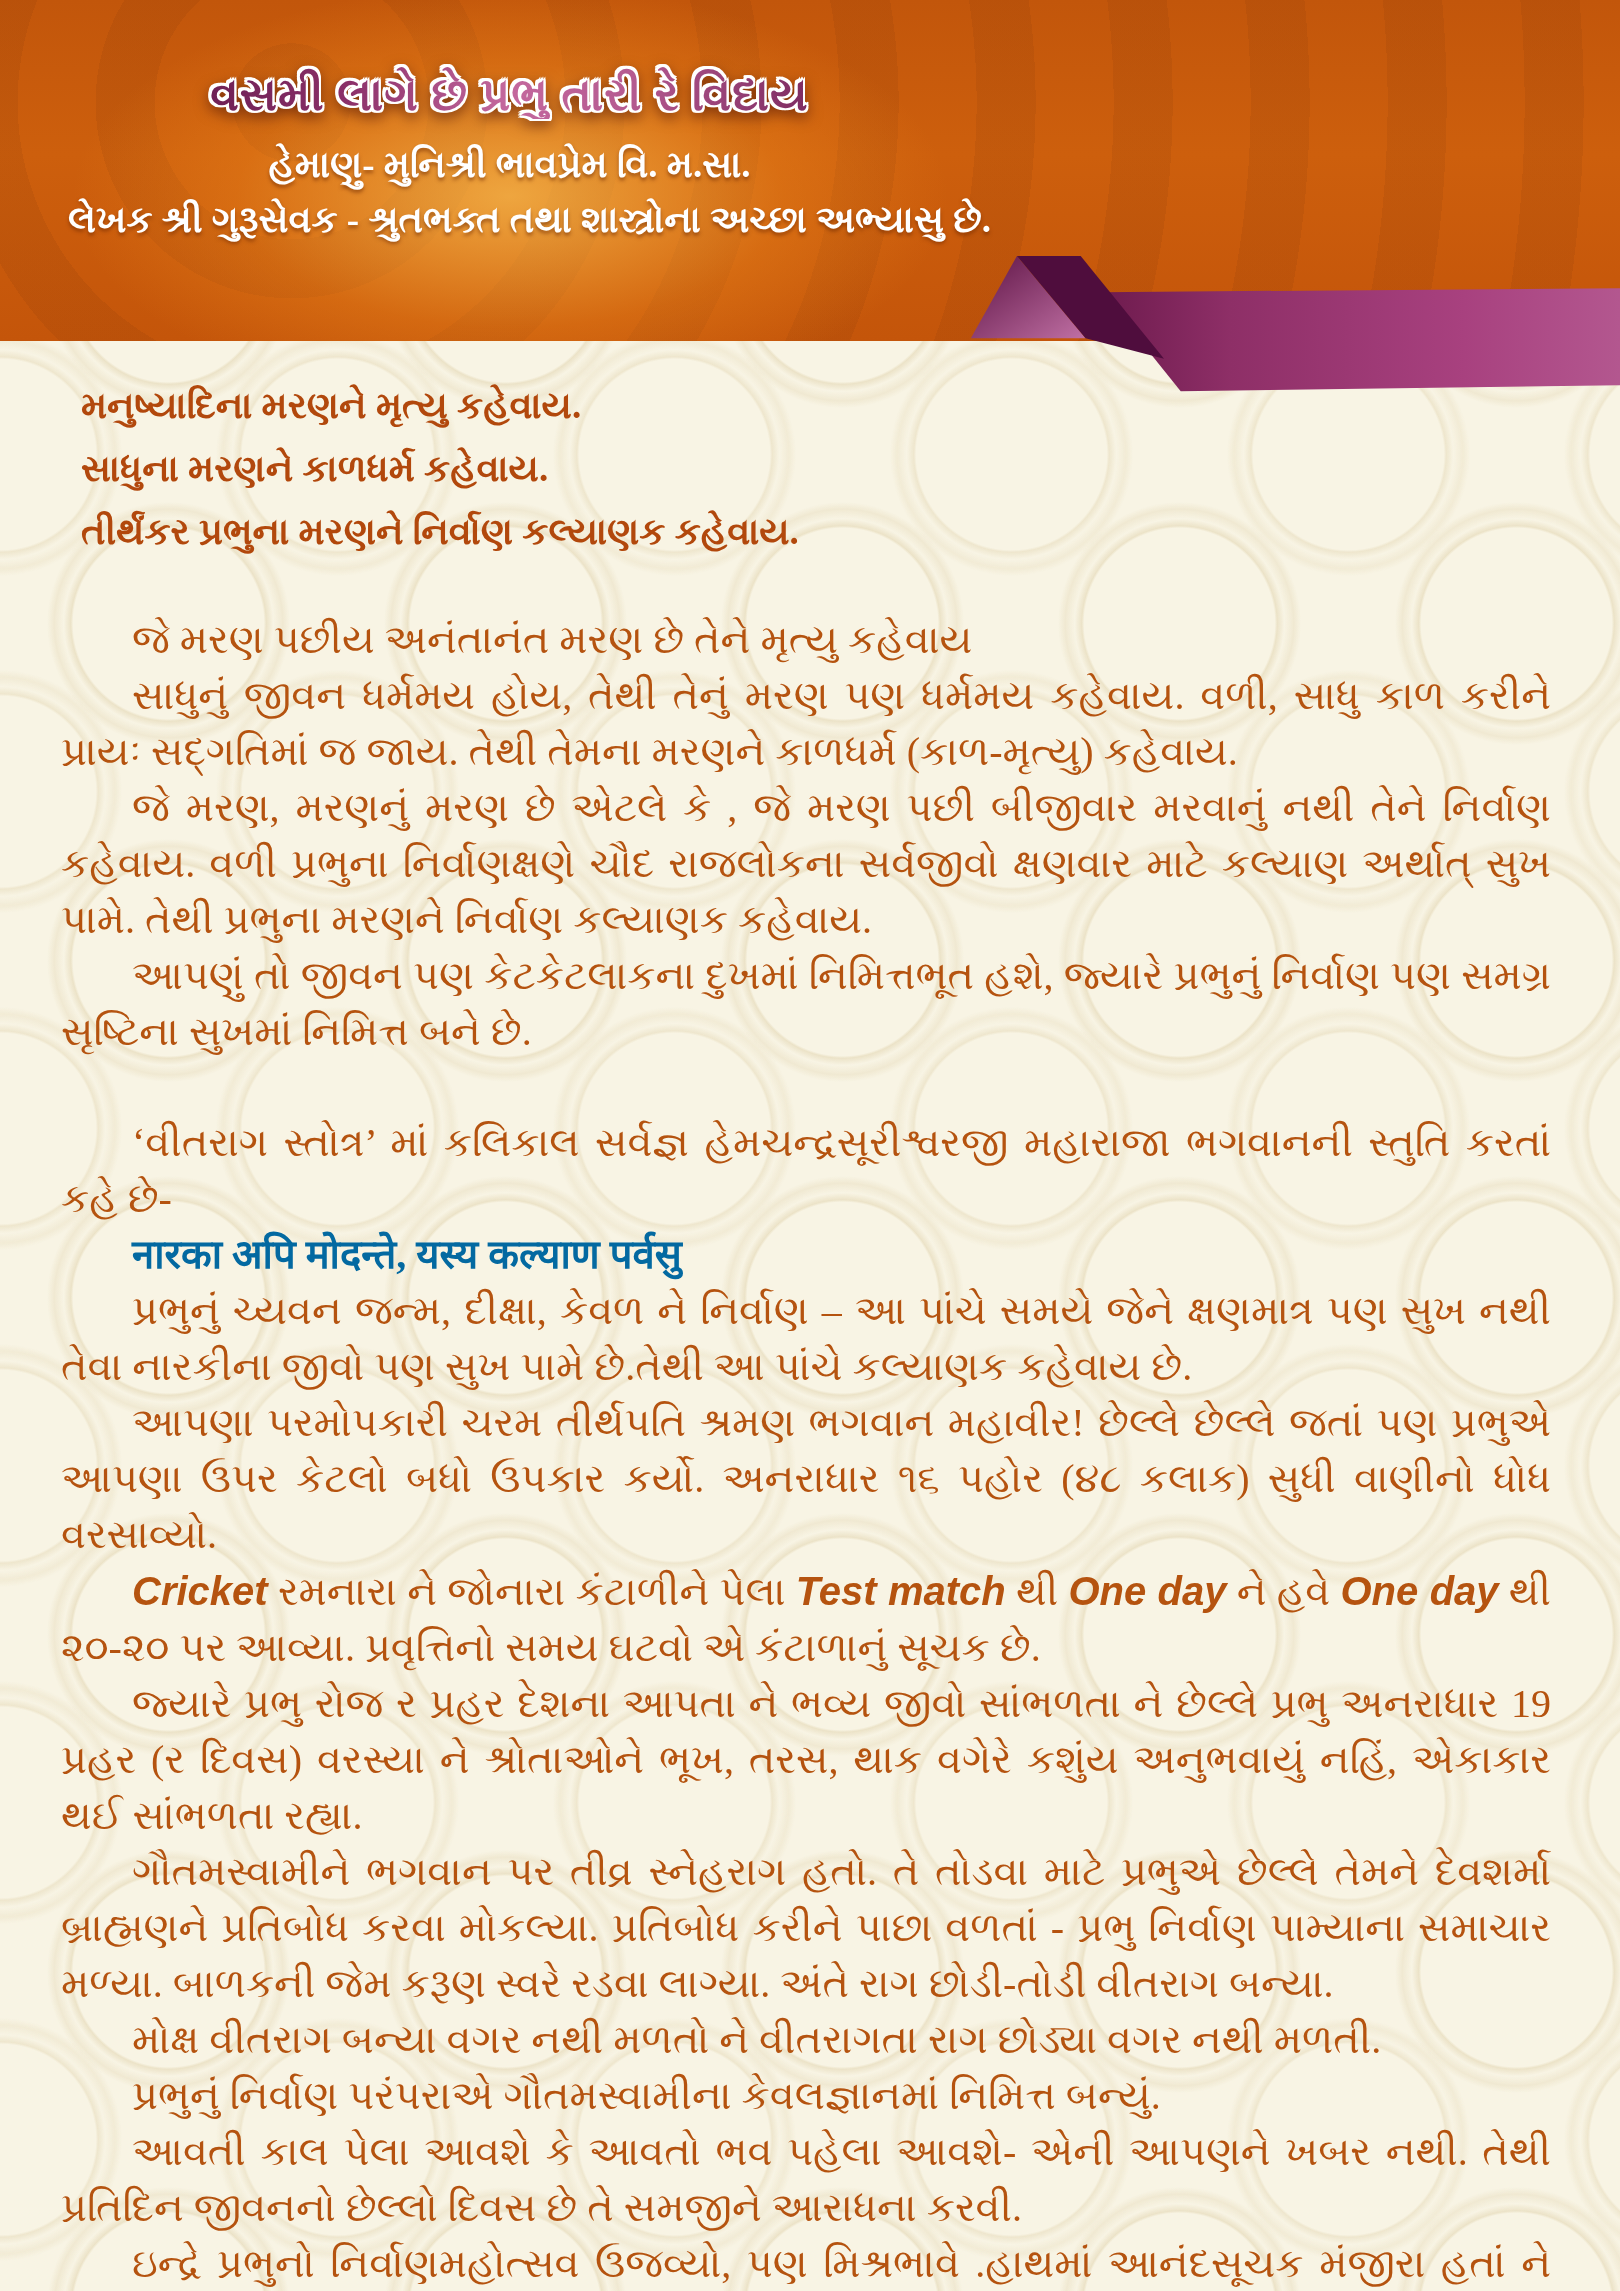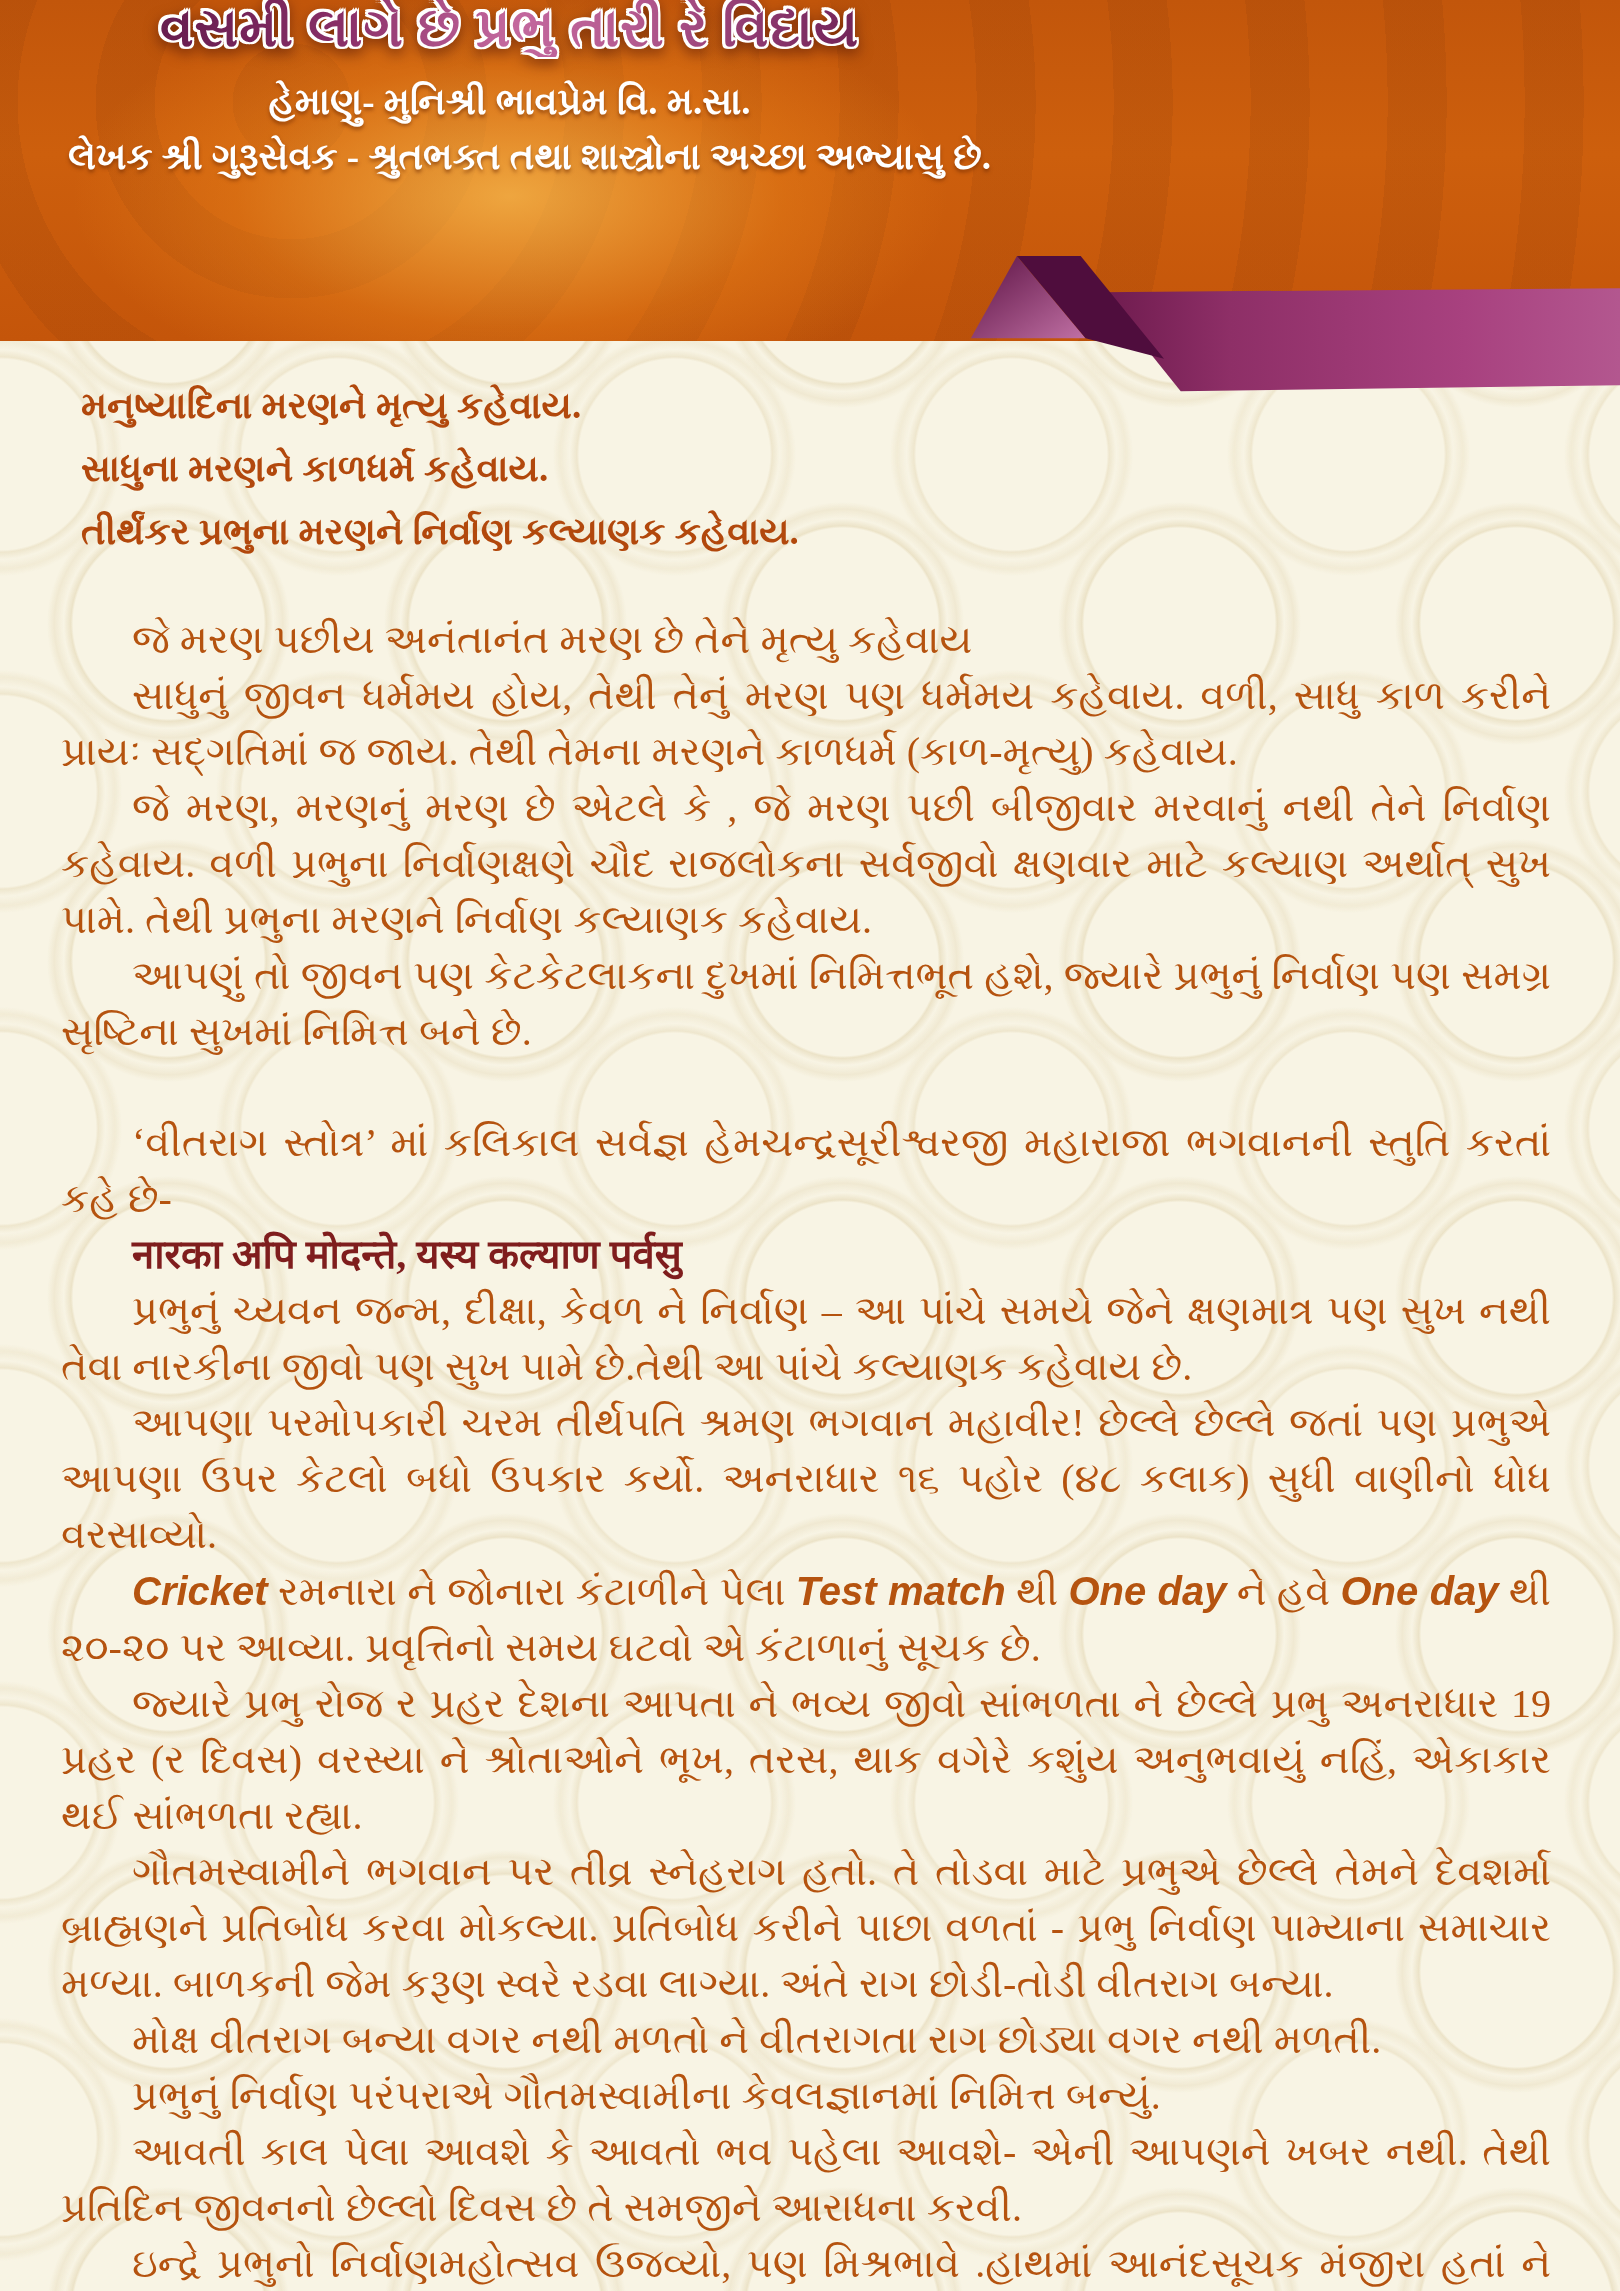--- a/index.html
+++ b/index.html
@@ -16,22 +16,22 @@
   
   .band{
     position:absolute;left:0;top:0;width:1620px;height:341px;
     background:
       radial-gradient(ellipse 608px 294px at 510px 196px, rgba(250,190,80,.75) 0%, rgba(240,140,30,.35) 45%, rgba(0,0,0,0) 72%),
       repeating-radial-gradient(circle at 18% 30%, rgba(120,50,8,.12) 0 59px, rgba(0,0,0,0) 59px 137px),
       linear-gradient(180deg,#c2560b 0%,#cd5f0d 45%,#c4550a 100%);
   }
   .band-inner{position:absolute;left:0;top:0;width:1019px;height:341px;text-align:center;}
   .page-title{
-    margin:0;
-    font-size:54px;font-weight:bold;letter-spacing:1px;line-height:1.05;
+    margin:0;padding-top:71px;
+    font-size:46px;font-weight:bold;letter-spacing:1px;line-height:1.05;
     background:linear-gradient(93deg,#55153f 0%,#6d2054 20%,#8a2f68 34%,#c4689e 50%,#b55a90 62%,#7c2a60 80%,#55153f 100%);
     -webkit-background-clip:text;background-clip:text;color:transparent;
     filter:
       drop-shadow(2.5px 0 0 #fff) drop-shadow(-2.5px 0 0 #fff)
       drop-shadow(0 2.5px 0 #fff) drop-shadow(0 -2.5px 0 #fff)
       drop-shadow(0 5.9px 6.9px rgba(70,15,5,.55));
   }
   .byline{
     margin:23.5px 0 0 0;font-size:37px;font-weight:bold;color:#ffffff;
     text-shadow:0 2.9px 3.9px rgba(110,40,0,.55);
@@ -49,21 +49,21 @@
   }
   .intro-line{
     font-size:37px;font-weight:bold;color:#b2480c;line-height:63px;margin-left:20px;
   }
   .paragraphs{margin-top:49px;}
   .para{
     margin:0;font-size:40px;color:#b5530f;line-height:56px;
     text-align:justify;
   }
   .para.indent{text-indent:71px;}
-  .seg-bold{font-weight:bold;color:#7f1d1d;}
+  .seg-bold{font-weight:bold;color:#0369a1;}
   .seg-latin{font-family:"Liberation Sans", sans-serif;font-style:italic;font-weight:bold;}
 </style>
 </head>
 <body>
 
 <div class="band">
   <div class="band-inner">
     <h1 class="page-title">વસમી લાગે છે પ્રભુ તારી રે વિદાય</h1>
     <div class="byline">હેમાણુ- મુનિશ્રી ભાવપ્રેમ વિ. મ.સા.</div>
     <div class="author-note">લેખક શ્રી ગુરૂસેવક - શ્રુતભક્ત તથા શાસ્ત્રોના અચ્છા અભ્યાસુ છે.</div>

